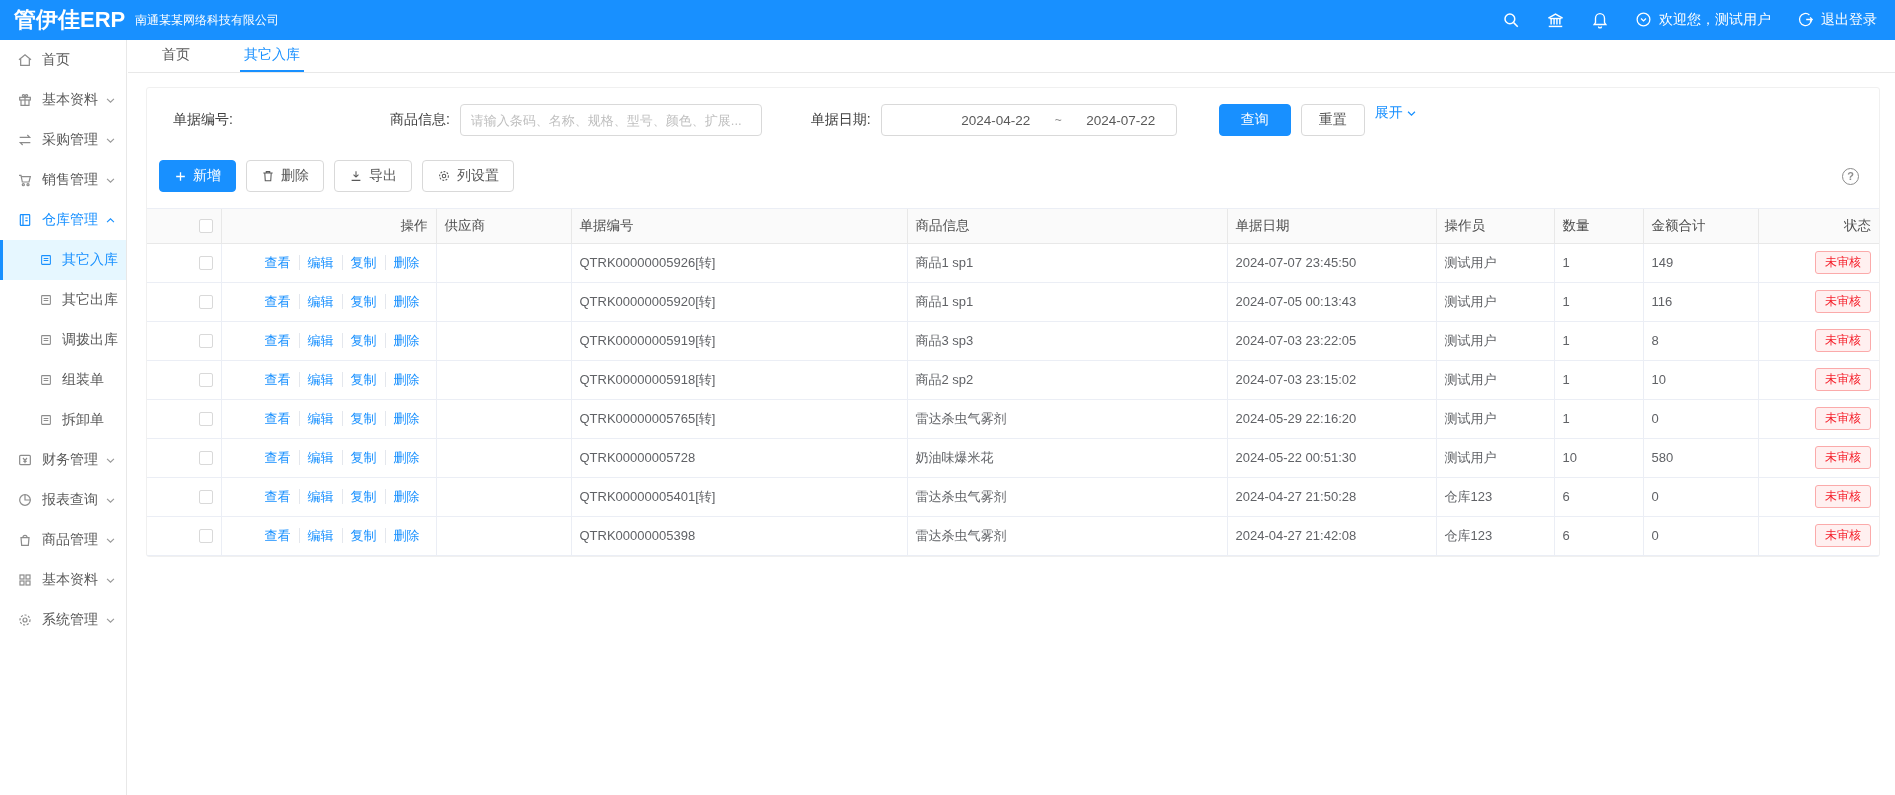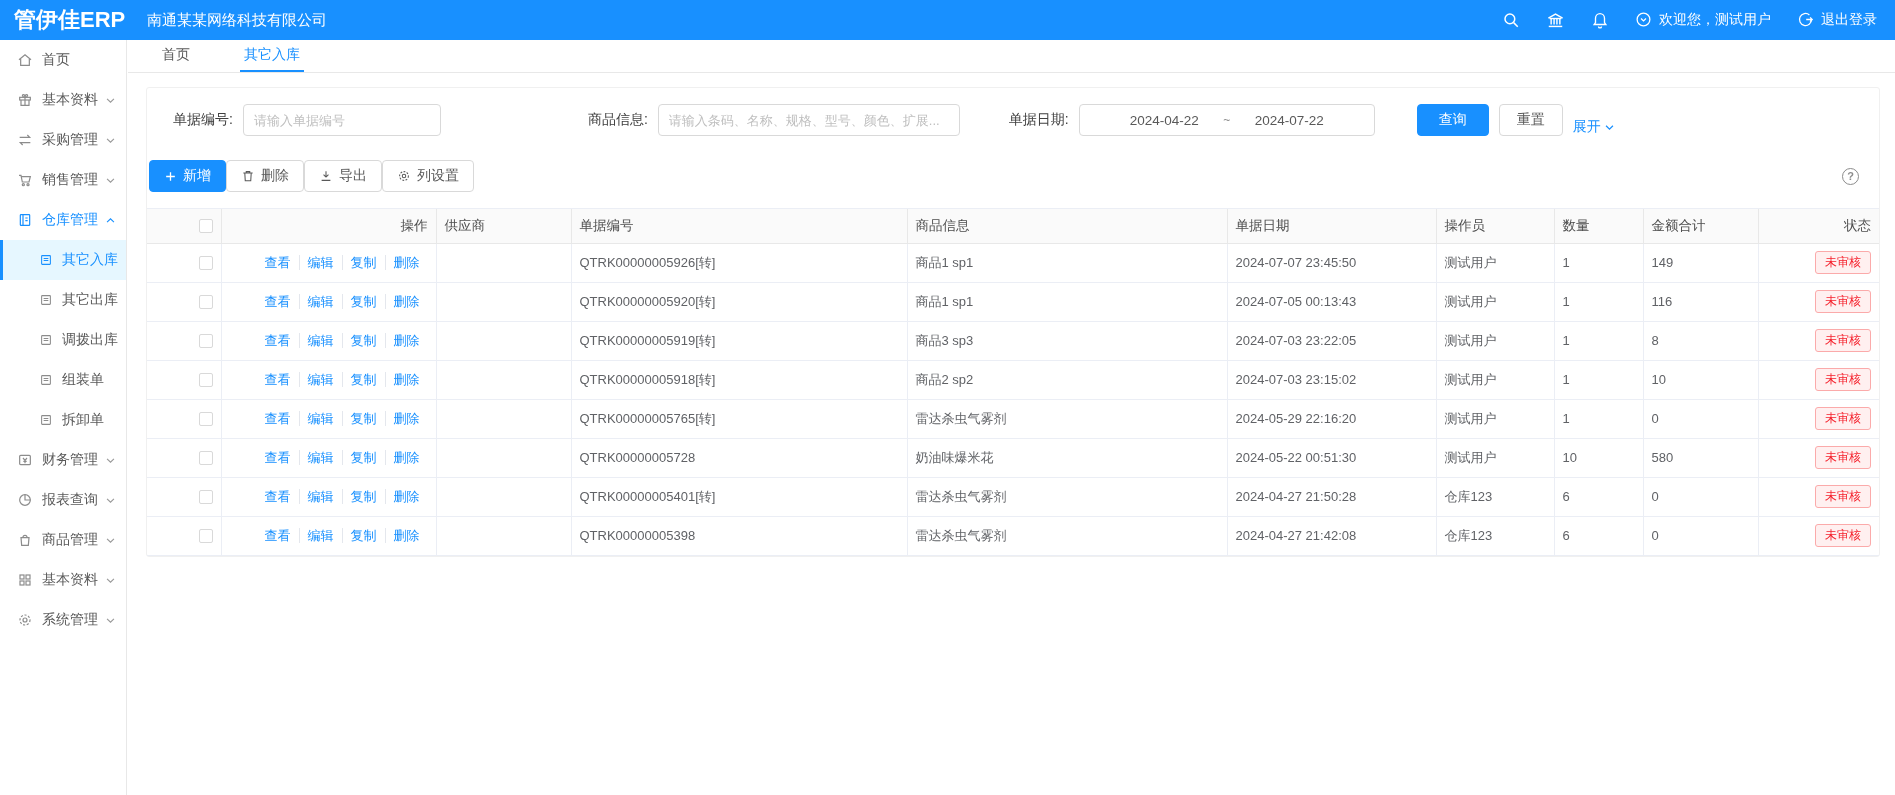--- a/index.html
+++ b/index.html
@@ -11,21 +11,21 @@
     --cell-text:#606266;
   }
   *{margin:0;padding:0;box-sizing:border-box;}
   html,body{width:1895px;height:795px;overflow:hidden;background:#fff;
     font-family:"Liberation Sans","DejaVu Sans",sans-serif;font-size:14px;color:var(--text);}
   .icon svg{display:block;}
 
   
   .topbar{height:40px;background:var(--primary);display:flex;align-items:center;color:#fff;}
   .logo{width:135px;padding-left:14px;font-size:22px;font-weight:bold;letter-spacing:0;white-space:nowrap;}
-  .company{font-size:15px;margin-left:12px;}
+  .company{font-size:12px;}
   .topbar-right{margin-left:auto;display:flex;align-items:center;gap:26px;padding-right:18px;}
   .tb-icon{cursor:pointer;display:flex;align-items:center;}
   .tb-group{display:flex;align-items:flex-start;gap:7px;cursor:pointer;font-size:14px;white-space:nowrap;}
 
   
   .sidebar{position:absolute;top:40px;left:0;bottom:0;width:127px;background:#fff;border-right:1px solid var(--border);overflow:hidden;}
   .menu-item{height:40px;display:flex;align-items:center;padding-left:14px;cursor:pointer;color:var(--text);position:relative;border-left:3px solid transparent;}
   .menu-item .icon{color:#8c8c8c;display:flex;}
   .menu-item .mi-label{margin-left:9px;font-size:14px;white-space:nowrap;}
   .menu-item .mi-chevron{position:absolute;right:10px;color:#999;}
@@ -46,32 +46,32 @@
   
   .filter-row{display:flex;align-items:center;padding:16px 0 16px 26px;gap:29px;}
   .fg{display:flex;align-items:center;}
   .fg-label{color:#404040;margin-right:10px;white-space:nowrap;}
   .f-input{height:32px;border:1px solid #d9d9d9;border-radius:4px;padding:0 10px;font-size:13px;color:#595959;outline:none;font-family:inherit;}
   .f-input::placeholder{color:#bfbfbf;}
   .inp-doc{width:198px;}
   .inp-goods{width:302px;}
   .g-goods{margin-left:118px;}
   .g-date{margin-left:20px;}
-  .datebox{width:296px;height:32px;border:1px solid #d9d9d9;border-radius:4px;display:flex;align-items:center;justify-content:center;gap:4px;}
+  .datebox{width:296px;height:32px;border:1px solid #d9d9d9;border-radius:4px;display:flex;align-items:center;justify-content:flex-end;gap:4px;}
   .date-val{border:none;width:110px;text-align:center;font-size:13.5px;color:#595959;outline:none;background:transparent;font-family:inherit;}
   .date-sep{color:#8c8c8c;font-size:12px;}
-  .f-buttons{margin-left:13px;display:flex;align-items:flex-end;gap:10px;}
+  .f-buttons{margin-left:13px;display:flex;align-items:flex-start;gap:10px;}
   .btn{height:32px;border-radius:4px;font-size:14px;cursor:pointer;display:inline-flex;align-items:center;justify-content:center;font-family:inherit;}
   .btn-primary{background:var(--primary);color:#fff;border:1px solid var(--primary);padding:0 21px;}
   .btn-plain{background:#fff;color:#595959;border:1px solid #d9d9d9;padding:0 17px;}
   .expand-link{color:var(--primary);display:flex;align-items:center;gap:3px;cursor:pointer;white-space:nowrap;}
 
   
   .toolbar{display:flex;align-items:center;padding:8px 20px 0 2px;}
-  .toolbar .btn{margin-left:0;gap:6px;padding:0 14px;}
+  .toolbar .btn{margin-left:10px;gap:6px;padding:0 14px;}
   .help-wrap{margin-left:auto;display:flex;align-items:center;}
   .help-circle{width:17px;height:17px;border:1.5px solid #8c8c8c;border-radius:50%;color:#8c8c8c;
     display:flex;align-items:center;justify-content:center;font-size:11px;font-weight:bold;cursor:pointer;}
 
   
   .table-wrap{margin-top:16px;border-top:1px solid var(--border-light);}
   table{width:100%;border-collapse:collapse;table-layout:fixed;}
   thead th{background:#fafafa;height:34px;font-weight:500;color:var(--text-dark);font-size:13.5px;text-align:left;
     padding:0 8px;border-right:1px solid var(--border);border-bottom:1px solid var(--border);white-space:nowrap;}
   thead th:last-child{border-right:none;}
@@ -334,21 +334,20 @@
   <div class="tabbar">
     <span class="tab">首页</span>
     <span class="tab active">其它入库</span>
   </div>
 
   <section class="card">
 
     <div class="filter-row">
       <div class="fg">
         <span class="fg-label">单据编号:</span>
-        <input class="f-input inp-doc" placeholder="请输入单据编号" style="">
       </div>
       <div class="fg g-goods">
         <span class="fg-label">商品信息:</span>
         <input class="f-input inp-goods" placeholder="请输入条码、名称、规格、型号、颜色、扩展..." style="">
       </div>
       <div class="fg g-date">
         <span class="fg-label">单据日期:</span>
         <div class="datebox">
           <input class="date-val" value="2024-04-22" style="">
           <span class="date-sep">~</span>

